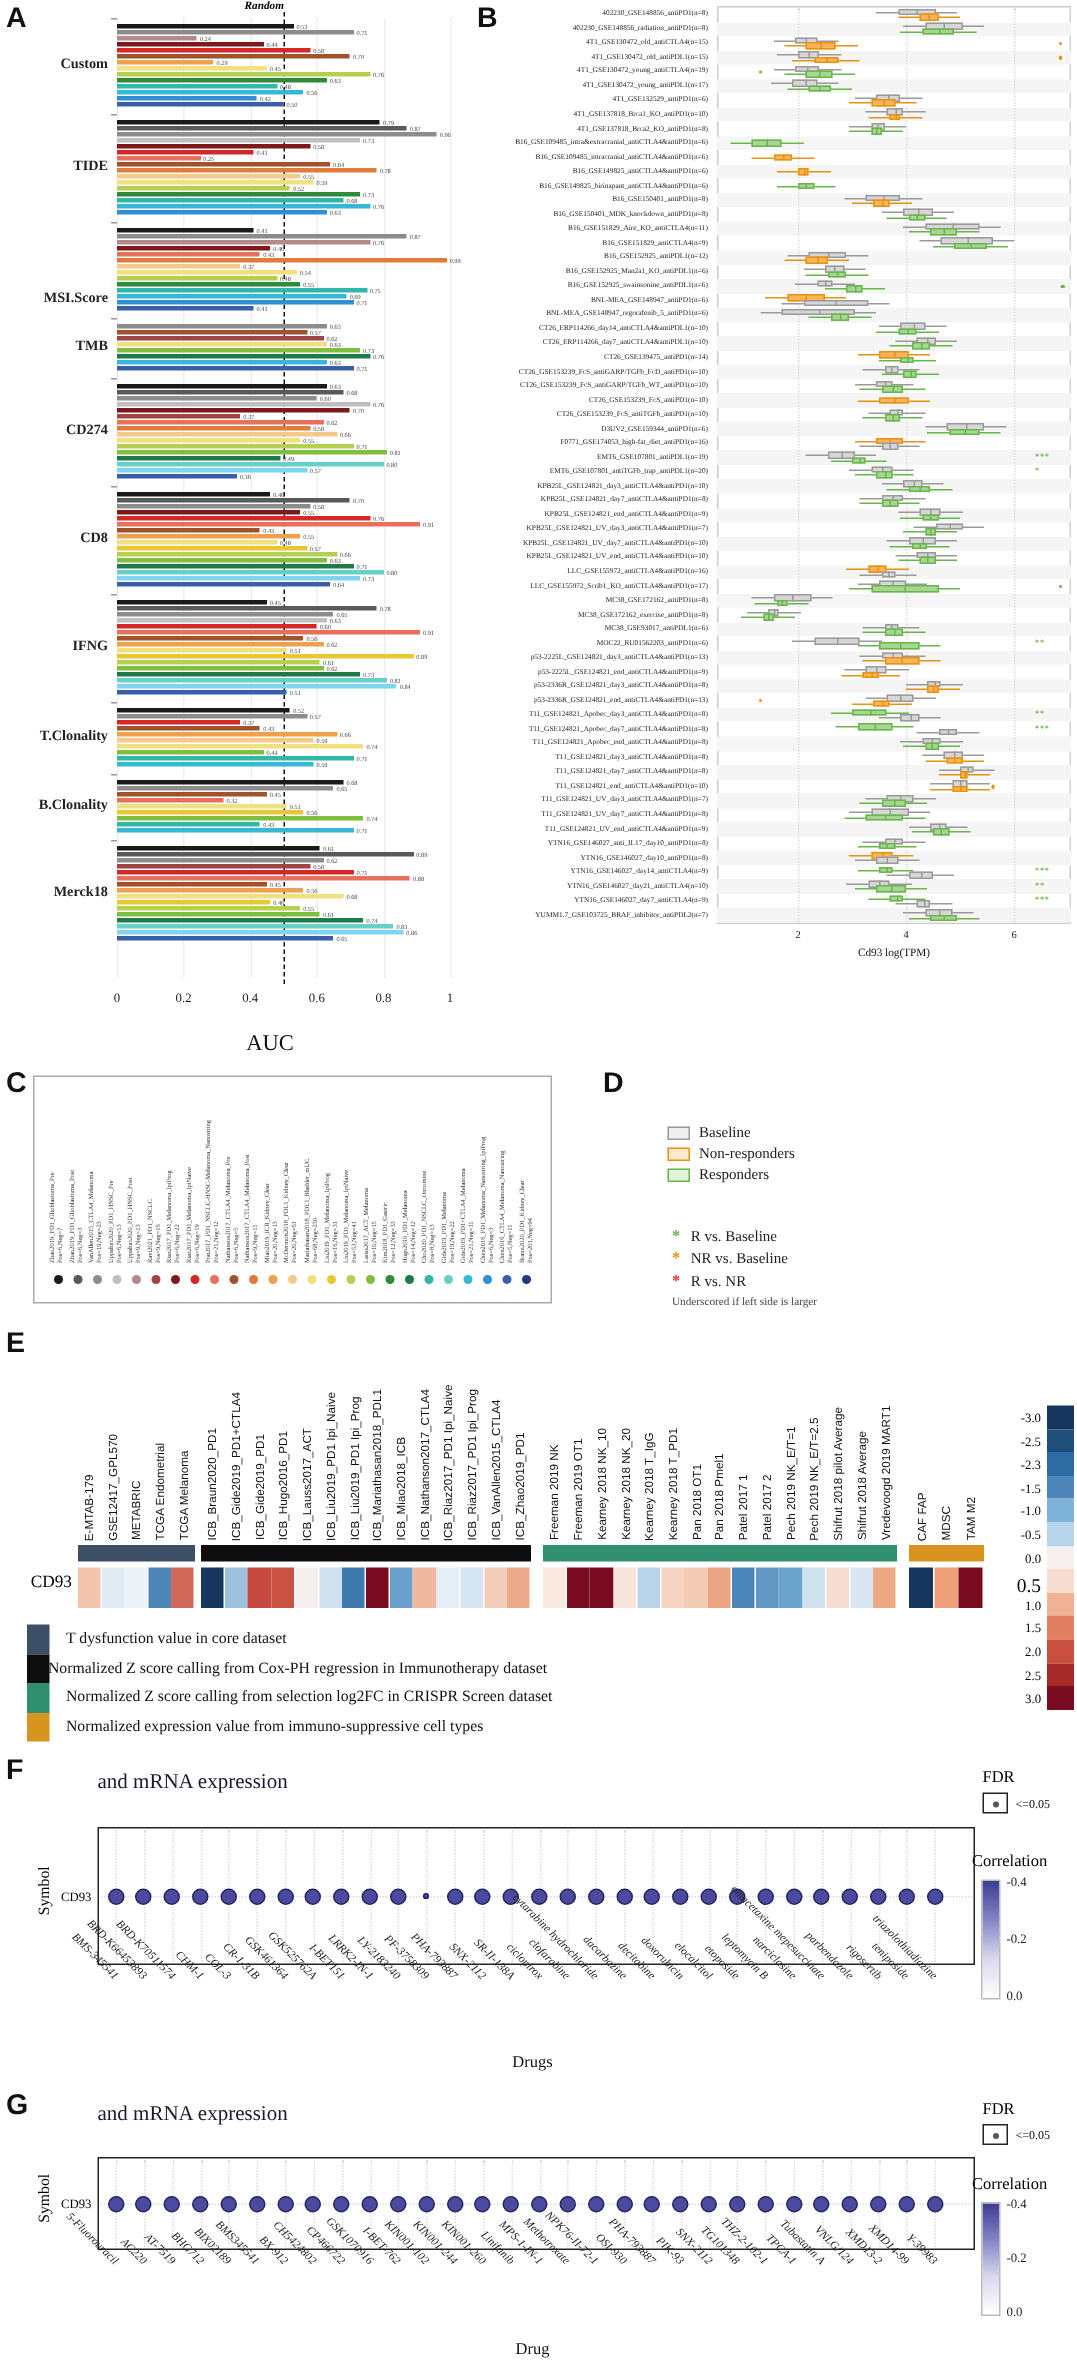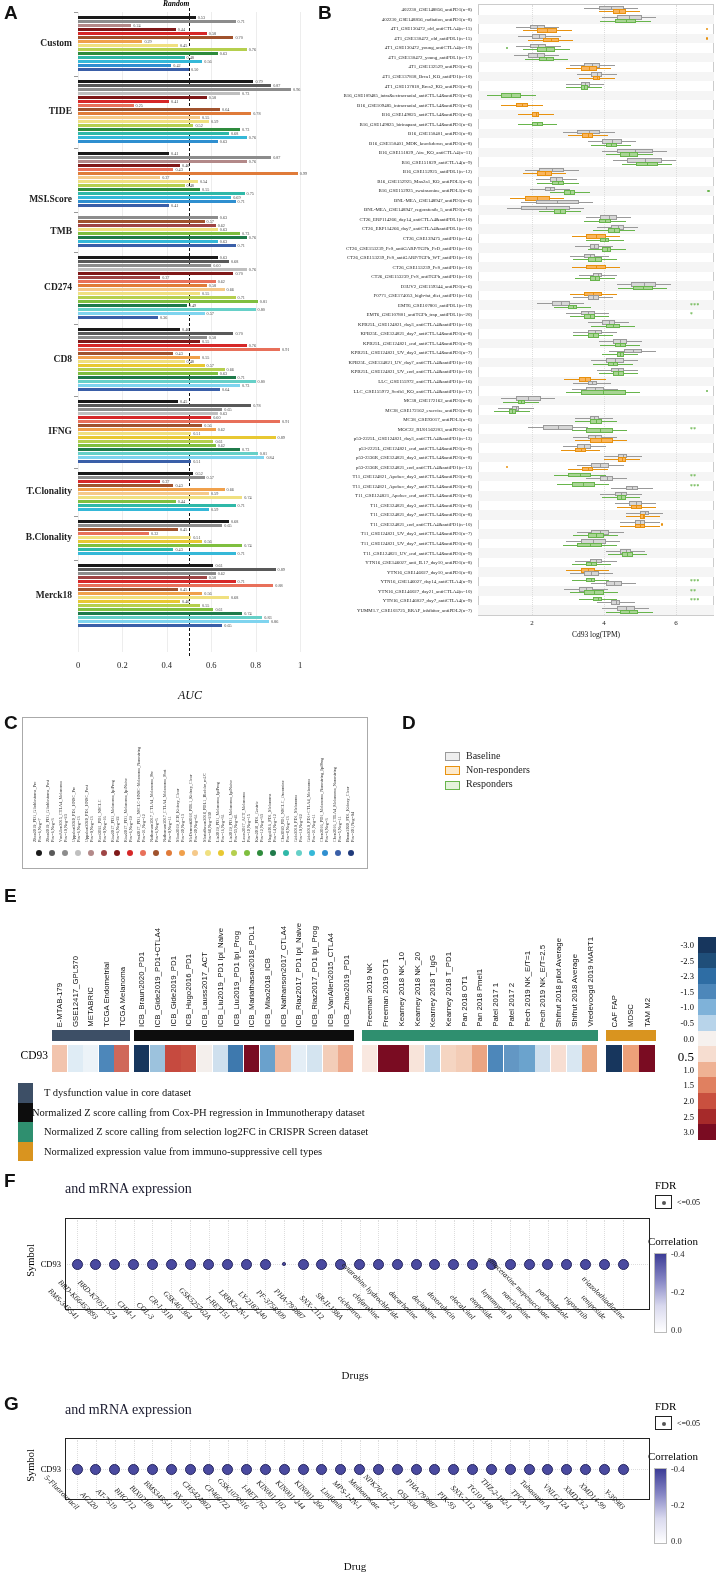--- a/index.html
+++ b/index.html
@@ -35,21 +35,21 @@
 </style>
 </head>
 <body>
 
 <div id="fig">
 
   <div class="abs" id="panelA" style="left:0;top:0;width:318px;height:712px;">
     <span class="abs panel-letter" style="left:4px;top:2px;">A</span>
     <span class="abs" style="left:163px;top:-1px;font-size:7.5px;font-style:italic;font-weight:bold;">Random</span>
     <div class="abs" style="left:189px;top:8px;height:648px;border-left:1.2px dashed #111;"></div>
-    <span class="abs axis-label" style="left:140px;top:688px;width:100px;font-size:12px;font-style:italic;">AUC</span>
+    <span class="abs axis-label" style="left:130px;top:688px;width:100px;font-size:15px;">AUC</span>
   <div class="abs" style="left: 78px; top: 12px; height: 640px; border-left: 1px solid rgb(237, 237, 237);"></div>
       <div class="abs ticktext" style="left: 66px; top: 660px; width: 24px;">0</div>
       <div class="abs" style="left: 122.4px; top: 12px; height: 640px; border-left: 1px solid rgb(237, 237, 237);"></div>
       <div class="abs ticktext" style="left: 110.4px; top: 660px; width: 24px;">0.2</div>
       <div class="abs" style="left: 166.8px; top: 12px; height: 640px; border-left: 1px solid rgb(237, 237, 237);"></div>
       <div class="abs ticktext" style="left: 154.8px; top: 660px; width: 24px;">0.4</div>
       <div class="abs" style="left: 211.2px; top: 12px; height: 640px; border-left: 1px solid rgb(237, 237, 237);"></div>
       <div class="abs ticktext" style="left: 199.2px; top: 660px; width: 24px;">0.6</div>
       <div class="abs" style="left: 255.6px; top: 12px; height: 640px; border-left: 1px solid rgb(237, 237, 237);"></div>
       <div class="abs ticktext" style="left: 243.6px; top: 660px; width: 24px;">0.8</div>
@@ -919,20 +919,26 @@
       <div class="c-dot" style="left: 348.48px; top: 150px; background: rgb(31, 58, 122);"></div>
     </div>
 
   <div class="abs" id="panelD" style="left:390px;top:700px;width:328px;height:175px;">
     <span class="abs panel-letter" style="left:12px;top:12px;">D</span>
     <div class="abs" style="left:55px;top:50px;">
       <div class="d-item"><span class="d-boxicon" style="border-color:#9a9a9a;background:#efefef;"></span><span>Baseline</span></div>
       <div class="d-item"><span class="d-boxicon" style="border-color:#e8920f;background:#fdeacc;"></span><span>Non-responders</span></div>
       <div class="d-item"><span class="d-boxicon" style="border-color:#68b54c;background:#e4f2dc;"></span><span>Responders</span></div>
     </div>
+    <div class="abs" style="left:58px;top:118px;">
+      <div class="d-item"><span class="d-star" style="color:#68b54c;">*</span><span>R vs. Baseline</span></div>
+      <div class="d-item"><span class="d-star" style="color:#e8920f;">*</span><span>NR vs. Baseline</span></div>
+      <div class="d-item"><span class="d-star" style="color:#e03030;">*</span><span>R vs. NR</span></div>
+      <div style="font-size:7.5px;color:#444;margin-top:2px;">Underscored if left side is larger</div>
+    </div>
   </div>
 
   <div class="abs" id="panelE" style="left:0;top:875px;width:718px;height:290px;">
     <span class="abs panel-letter" style="left:4px;top:10px;">E</span>
     <span class="abs" style="left:8px;top:174px;width:40px;text-align:right;font-size:11.5px;">CD93</span>
   <div class="abs" style="left: 52px; top: 155px; width: 78px; height: 11px; background: rgb(61, 79, 102);"></div>
       <div class="abs" style="left: 52px; top: 8px; width: 15.6px; height: 144px; display: flex; justify-content: center; align-items: flex-end;">
         <span style="writing-mode: vertical-rl; transform: rotate(180deg); font-family: &quot;Liberation Sans&quot;, sans-serif; font-size: 7.8px; white-space: nowrap; color: rgb(17, 17, 17);">E-MTAB-179</span>
       </div>
       <div class="e-cell" style="left: 52px; top: 170px; width: 15.1px; background: rgb(242, 196, 173);"></div>

